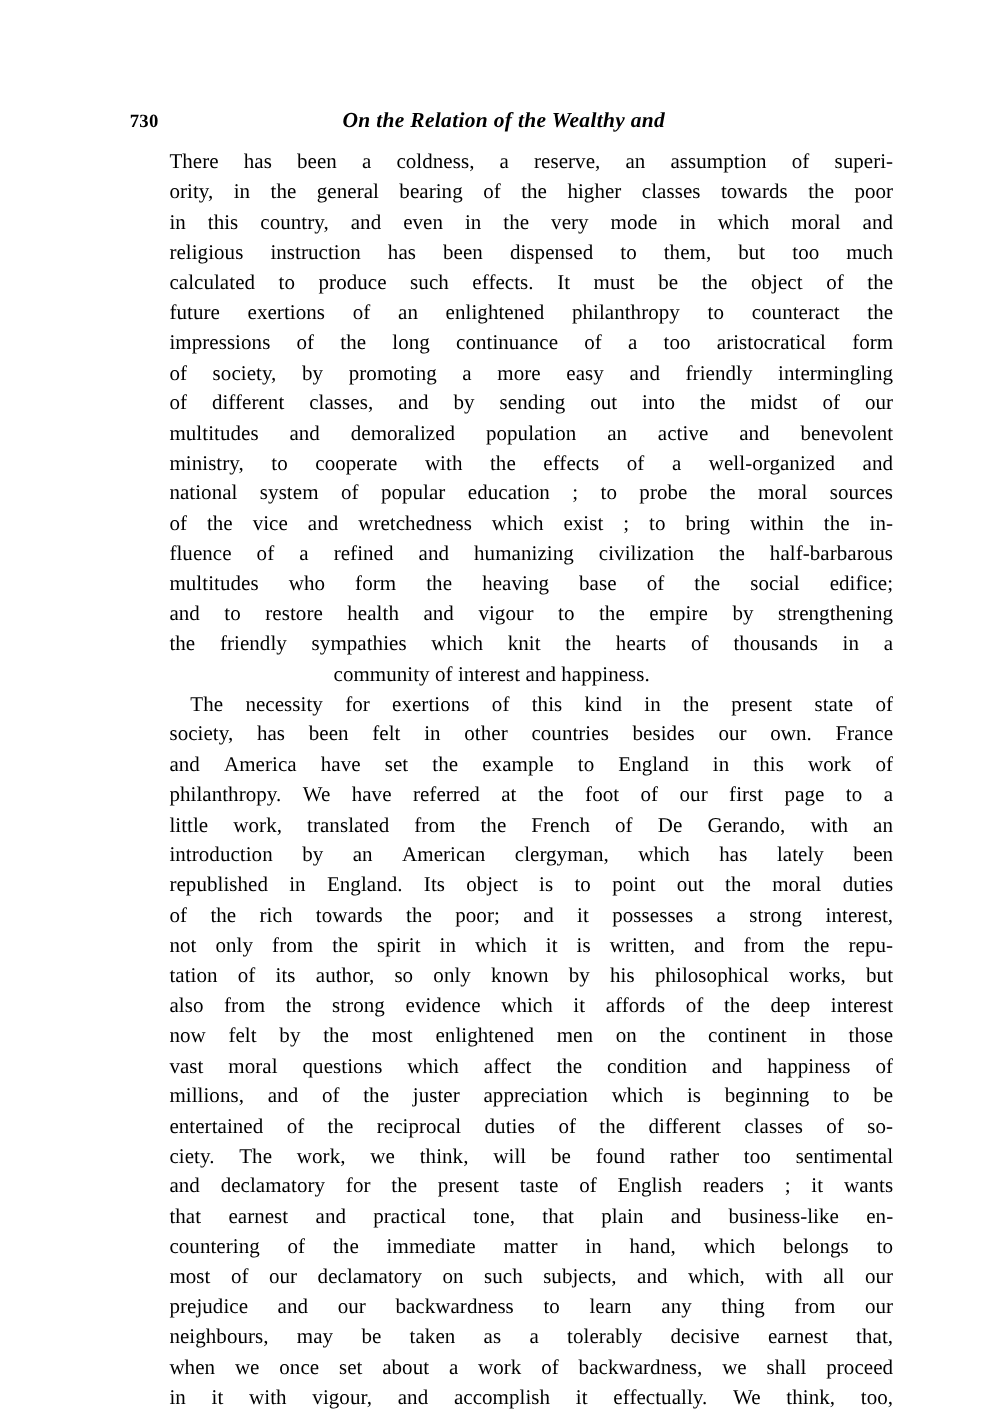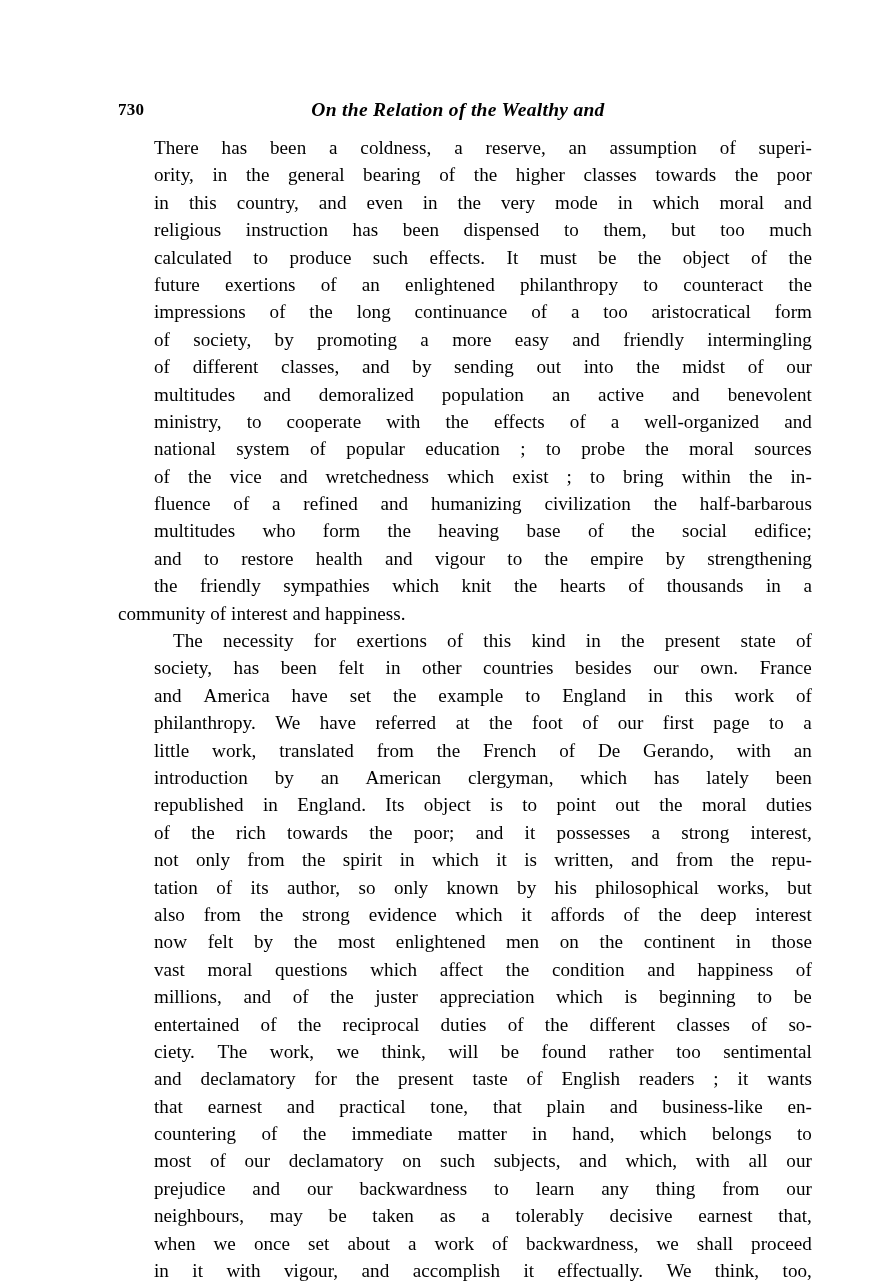--- a/index.html
+++ b/index.html
@@ -71,21 +71,21 @@
   .line.just {
     display: flex;
     justify-content: space-between;
     white-space: normal;
     margin-left: 36px;
   }
   .line.just > span { display: inline-block; }
   
   .line.last {
     display: block;
-    text-align: left;
+    text-align: center;
   }
   
   .line.indent { padding-left: 19px; box-sizing: border-box; }
   .line.indent.just { padding-left: 19px; }
 </style>
 </head>
 <body>
 
 <div class="page">
 

